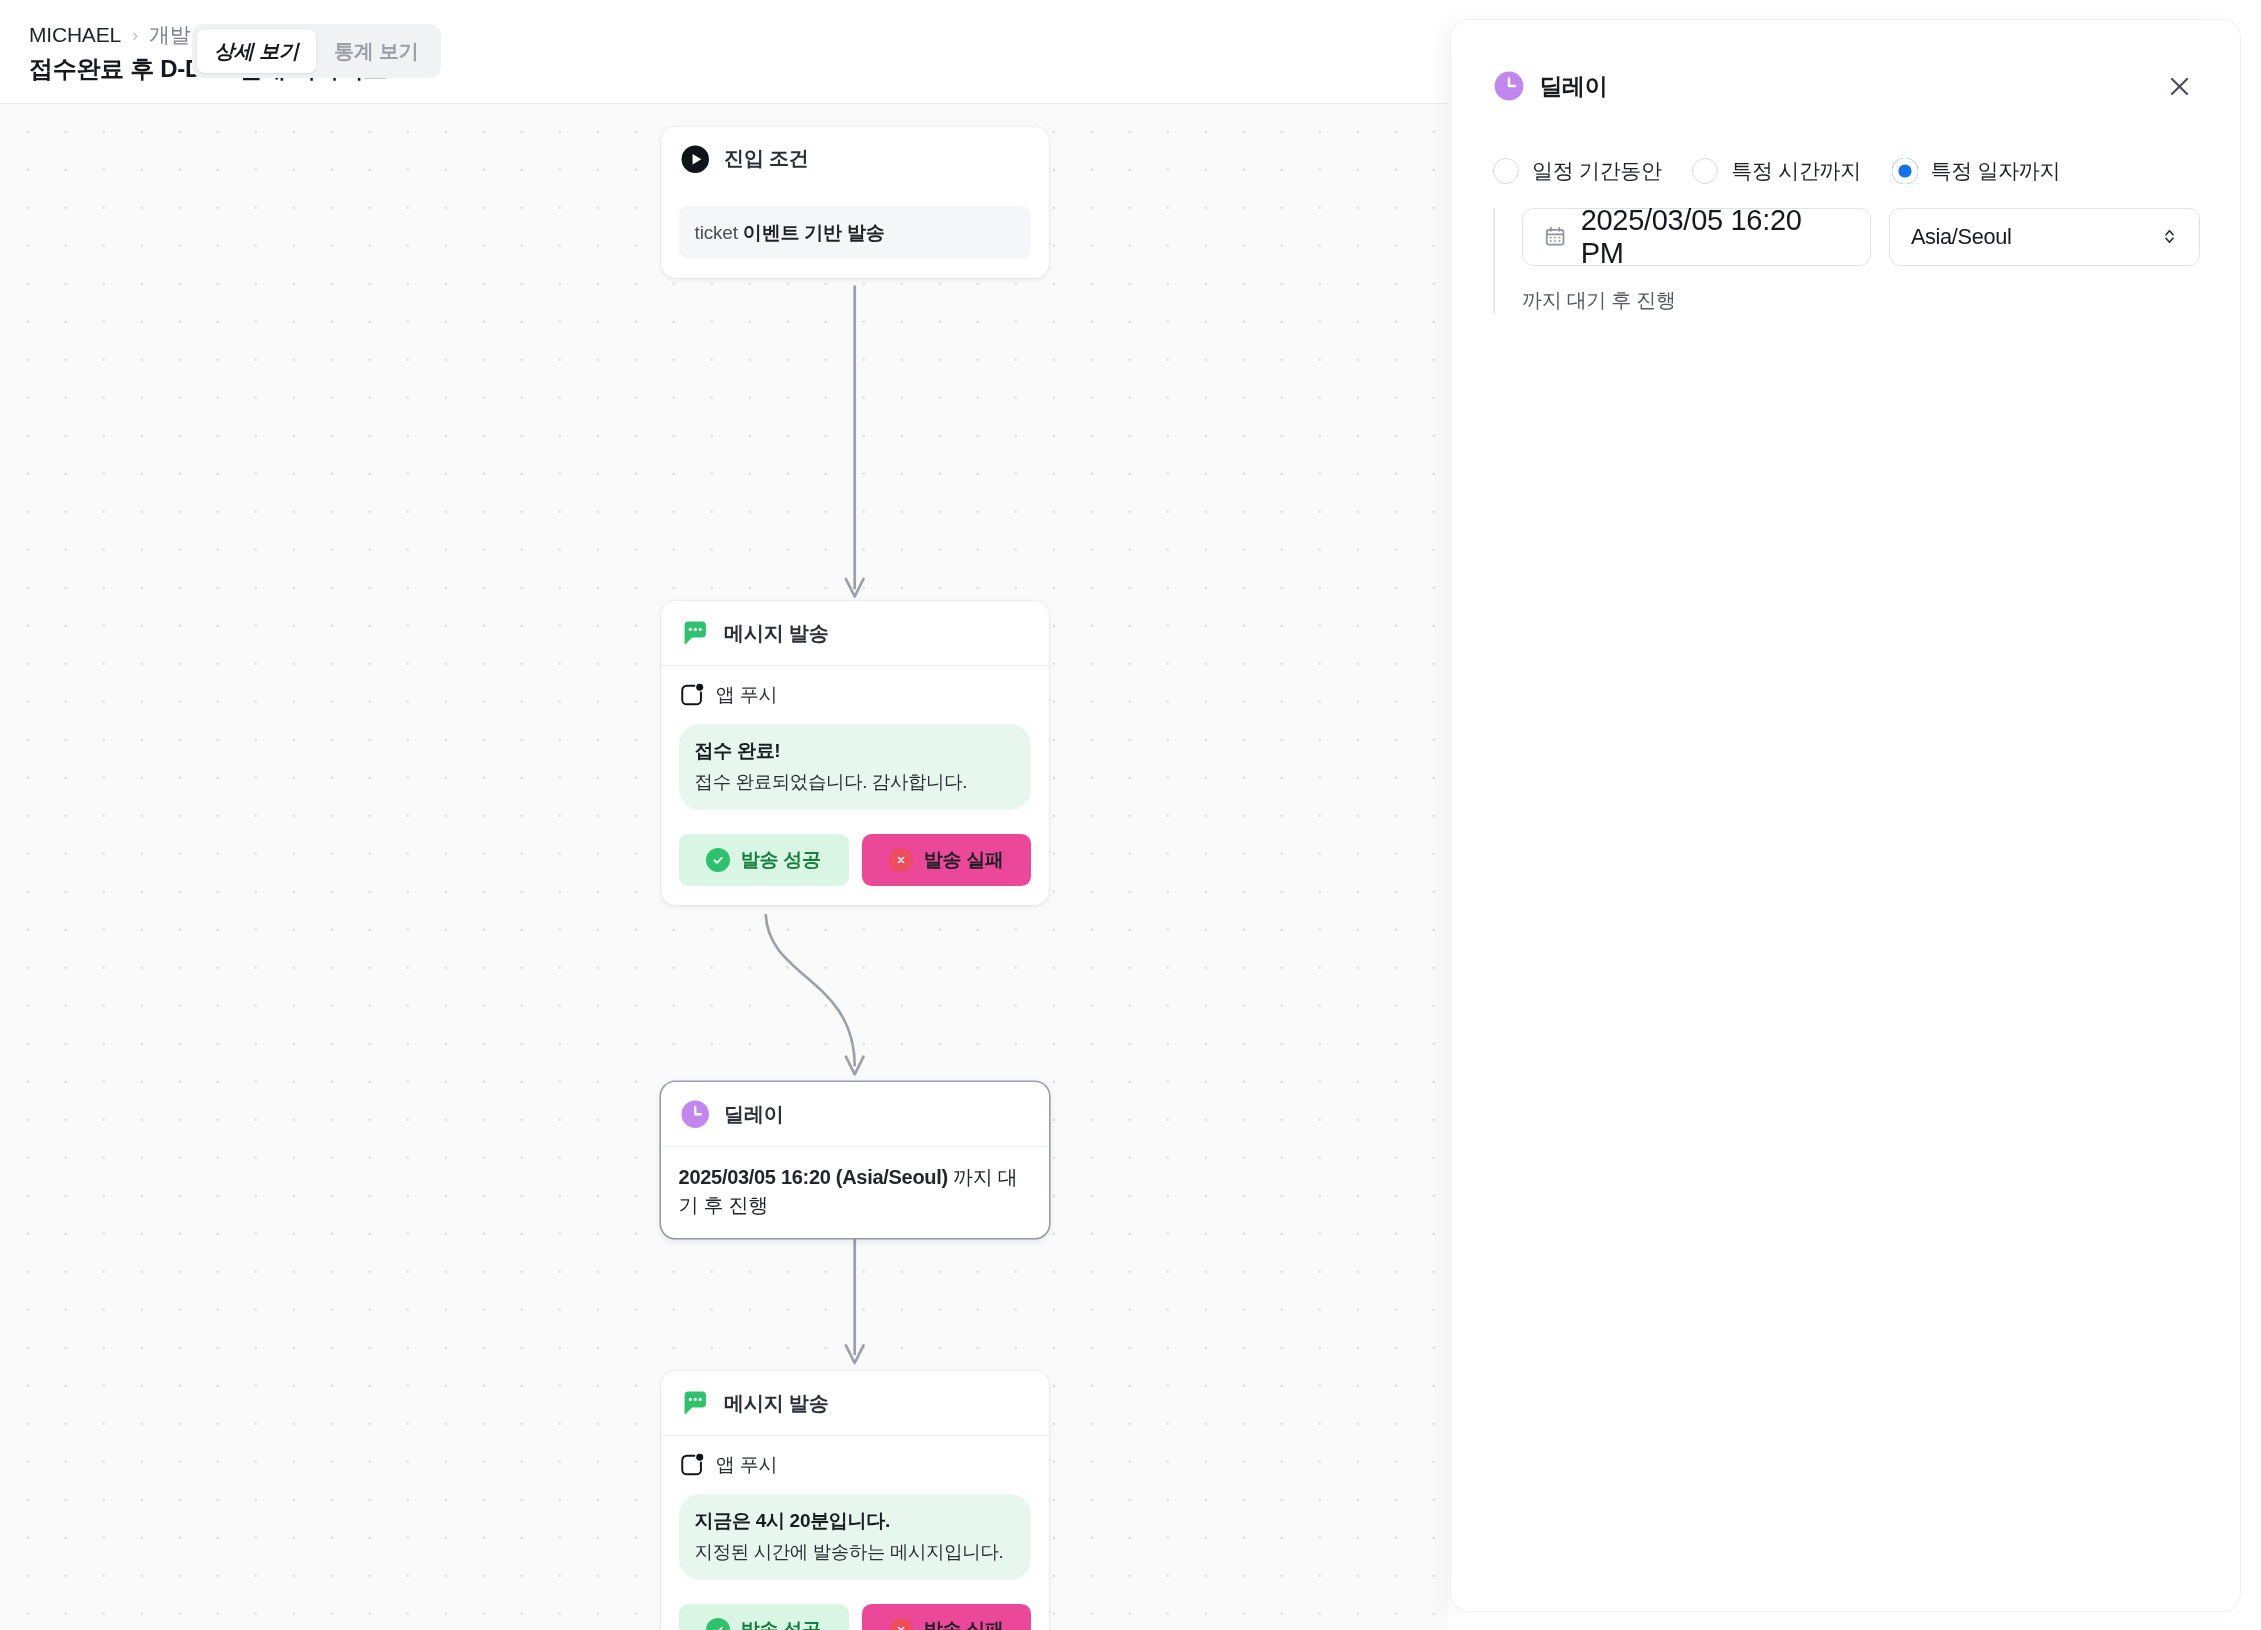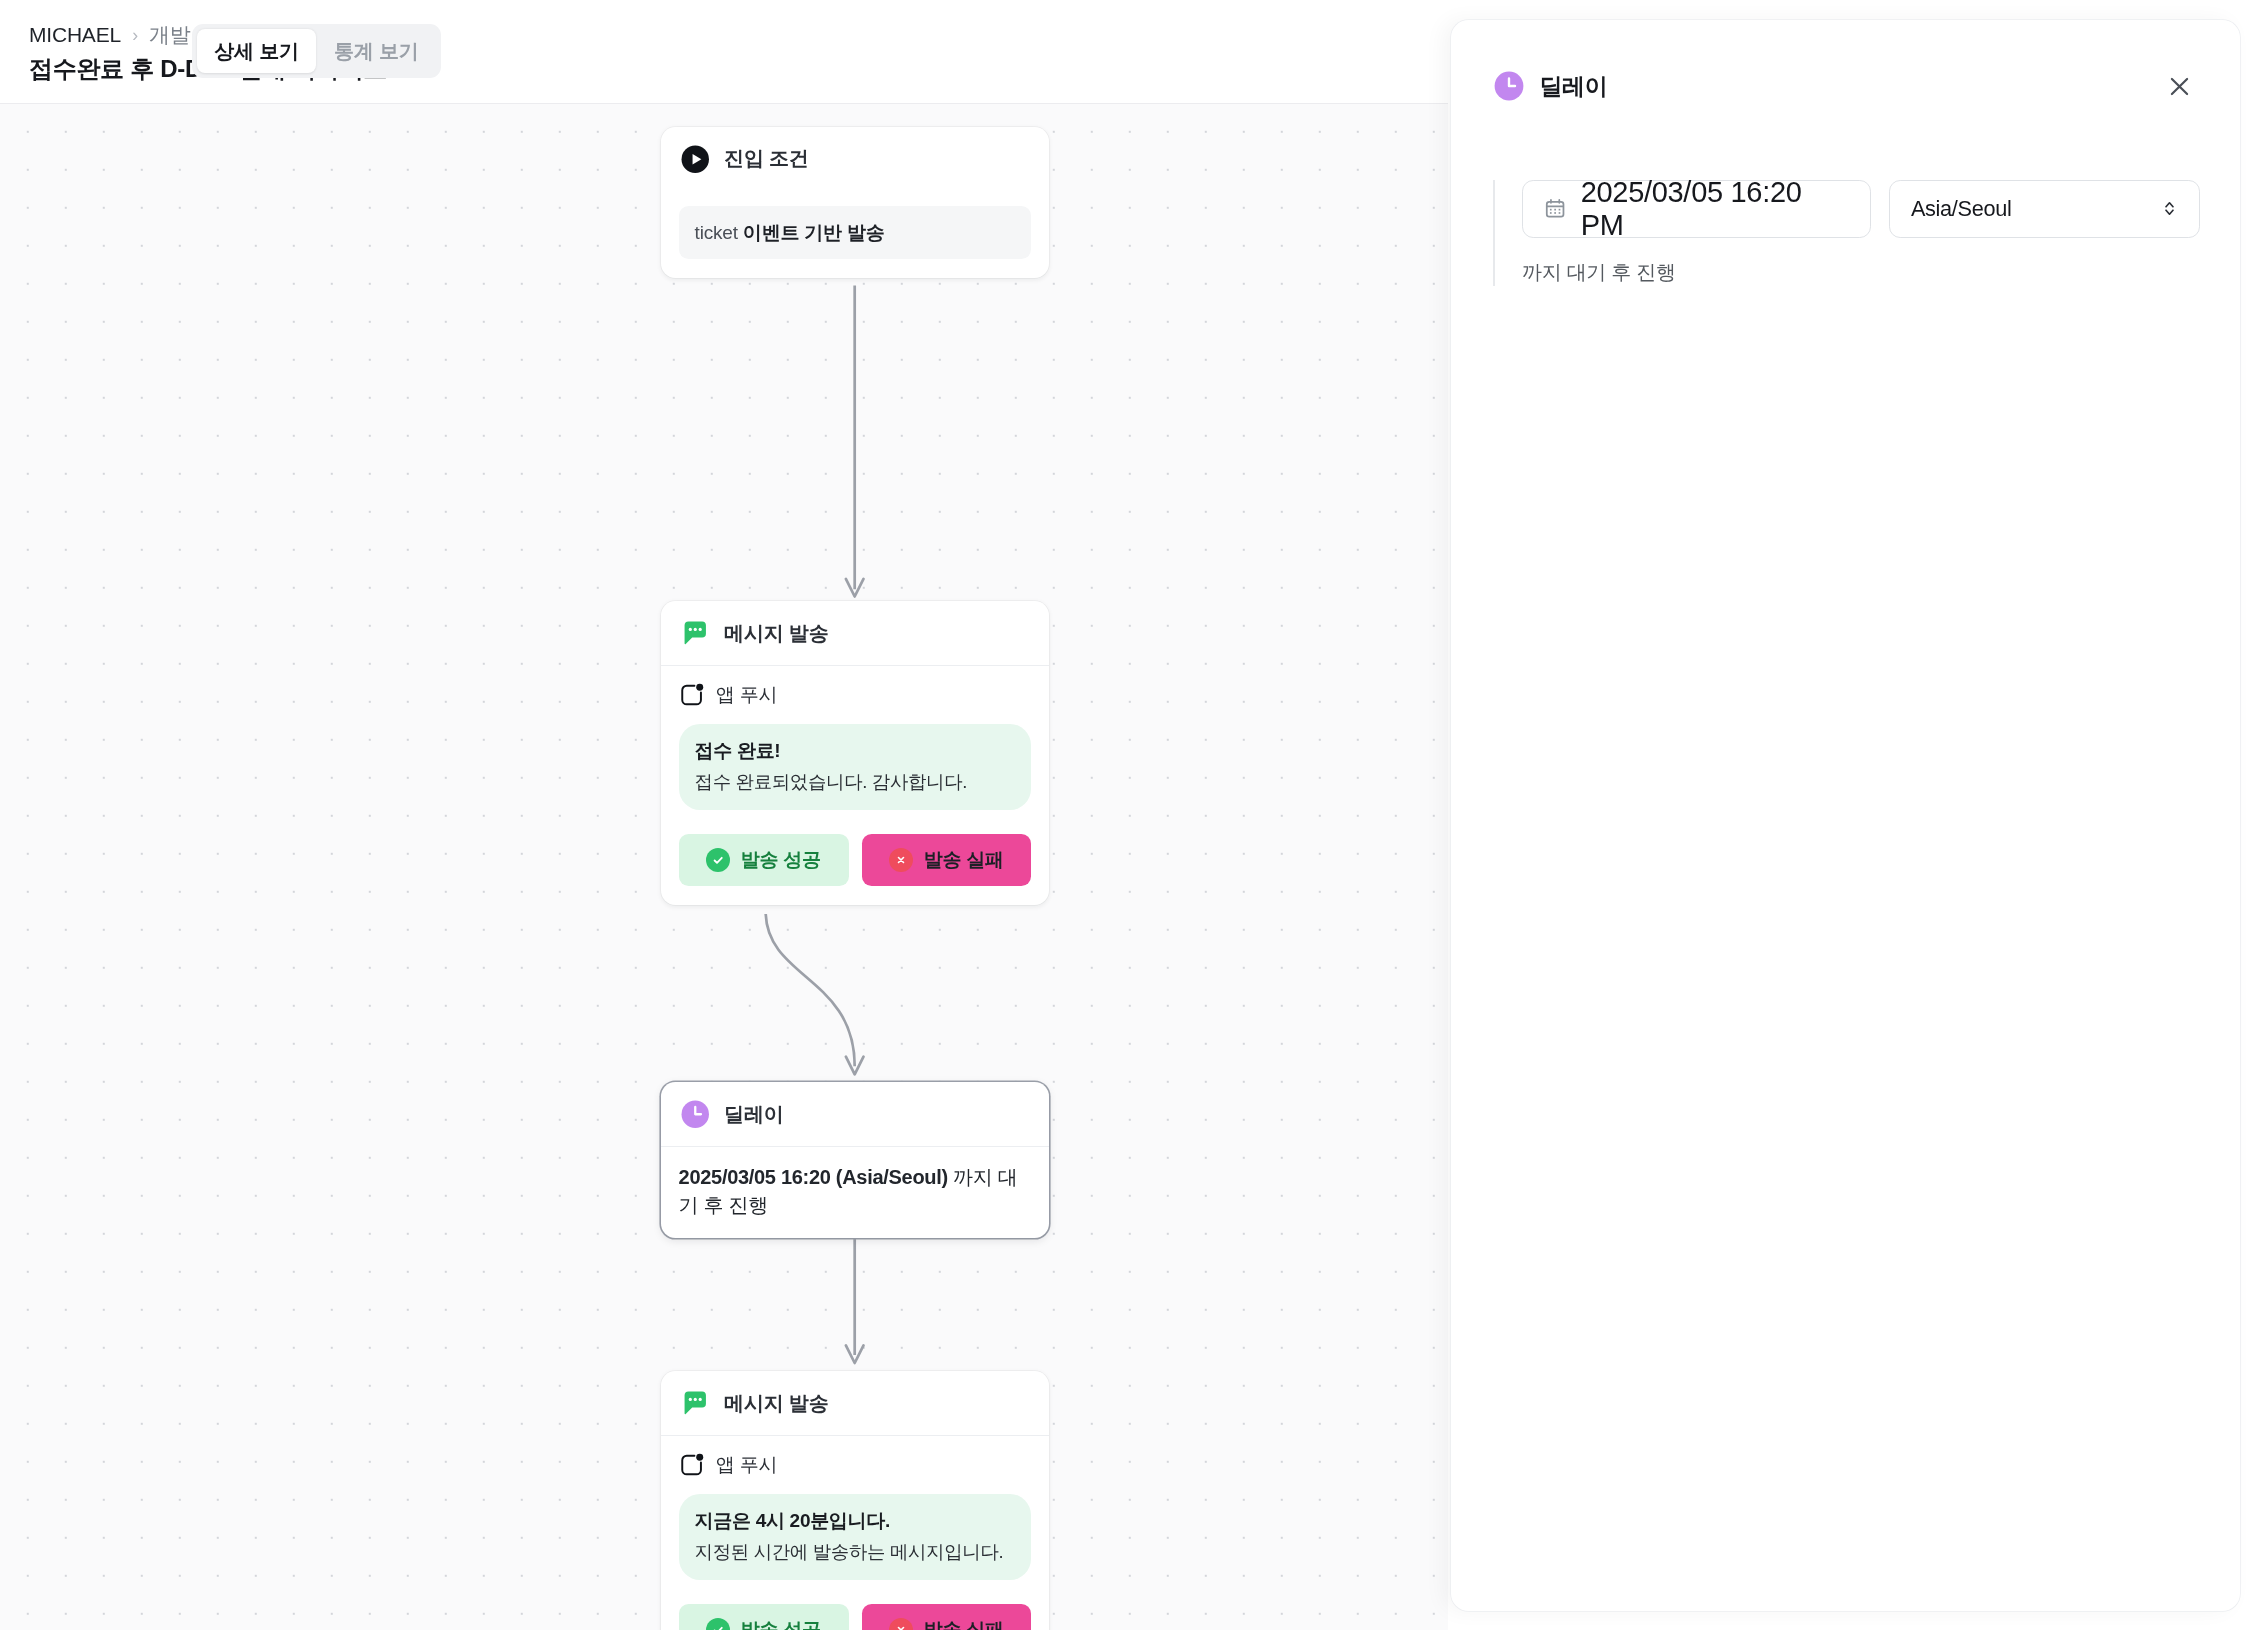--- a/index.html
+++ b/index.html
@@ -44,20 +44,21 @@
   }
   .view-toggle .seg {
     font-size: 20px; font-weight: 700; letter-spacing: -0.2px;
     padding: 8.8px 17.6px; border-radius: 8px;
     color: #9aa0a8; background: transparent; border: none;
     font-family: inherit; cursor: pointer; white-space: nowrap;
   }
   .view-toggle .seg.active {
     background: #ffffff; color: #16181d;
     box-shadow: 0 0.8px 2.4px rgba(16,18,24,.10);
+    font-style: italic;
   }
 
   
   .canvas {
     position: absolute; left: 0; top: 104px;
     width: 1448px; height: 1527px;
     background-color: #fafafb;
     background-image: radial-gradient(#d3d5da 1.3px, transparent 1.4px);
     background-size: 38px 38px;
     background-position: 8.8px 8.8px;
@@ -352,20 +353,34 @@
       </div>
       <button class="close-btn">
         <svg viewBox="0 0 32 32" width="27" height="27">
           <path d="M7 7 L25 25 M25 7 L7 25" fill="none" stroke="#4a4f57" stroke-width="2.6" stroke-linecap="round"></path>
         </svg>
       </button>
     </div>
 
     <div class="panel-body">
 
+      <div class="radio-row">
+        <label class="radio-opt">
+          <span class="radio-dot"></span>
+          <span class="radio-label">일정 기간동안</span>
+        </label>
+        <label class="radio-opt">
+          <span class="radio-dot"></span>
+          <span class="radio-label">특정 시간까지</span>
+        </label>
+        <label class="radio-opt checked">
+          <span class="radio-dot"></span>
+          <span class="radio-label">특정 일자까지</span>
+        </label>
+      </div>
 
       <div class="indent-group">
         <div class="field-row">
           <div class="date-field">
             <svg viewBox="0 0 24 24" width="22.5" height="22.5">
               <rect x="3" y="5" width="18" height="16" rx="2.6" fill="none" stroke="#8d949c" stroke-width="1.9"></rect>
               <path d="M3 10 H21" stroke="#8d949c" stroke-width="1.9"></path>
               <path d="M7.5 3 V6.2 M16.5 3 V6.2" stroke="#8d949c" stroke-width="1.9" stroke-linecap="round"></path>
               <g fill="#8d949c">
                 <rect x="6.4" y="12.6" width="1.8" height="1.8"></rect>

